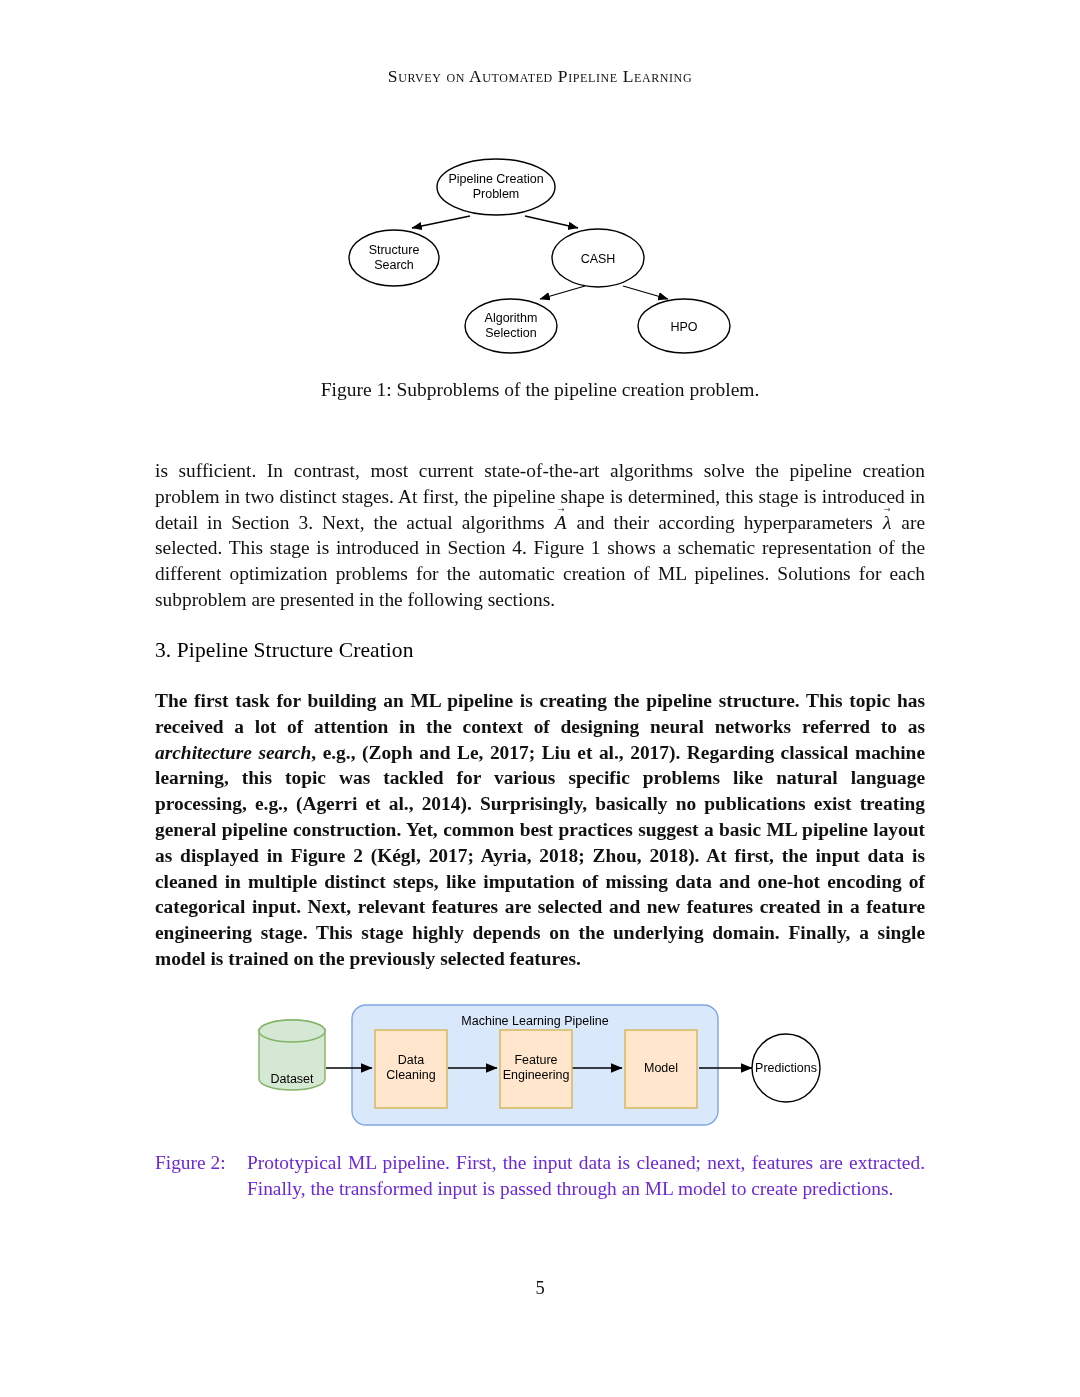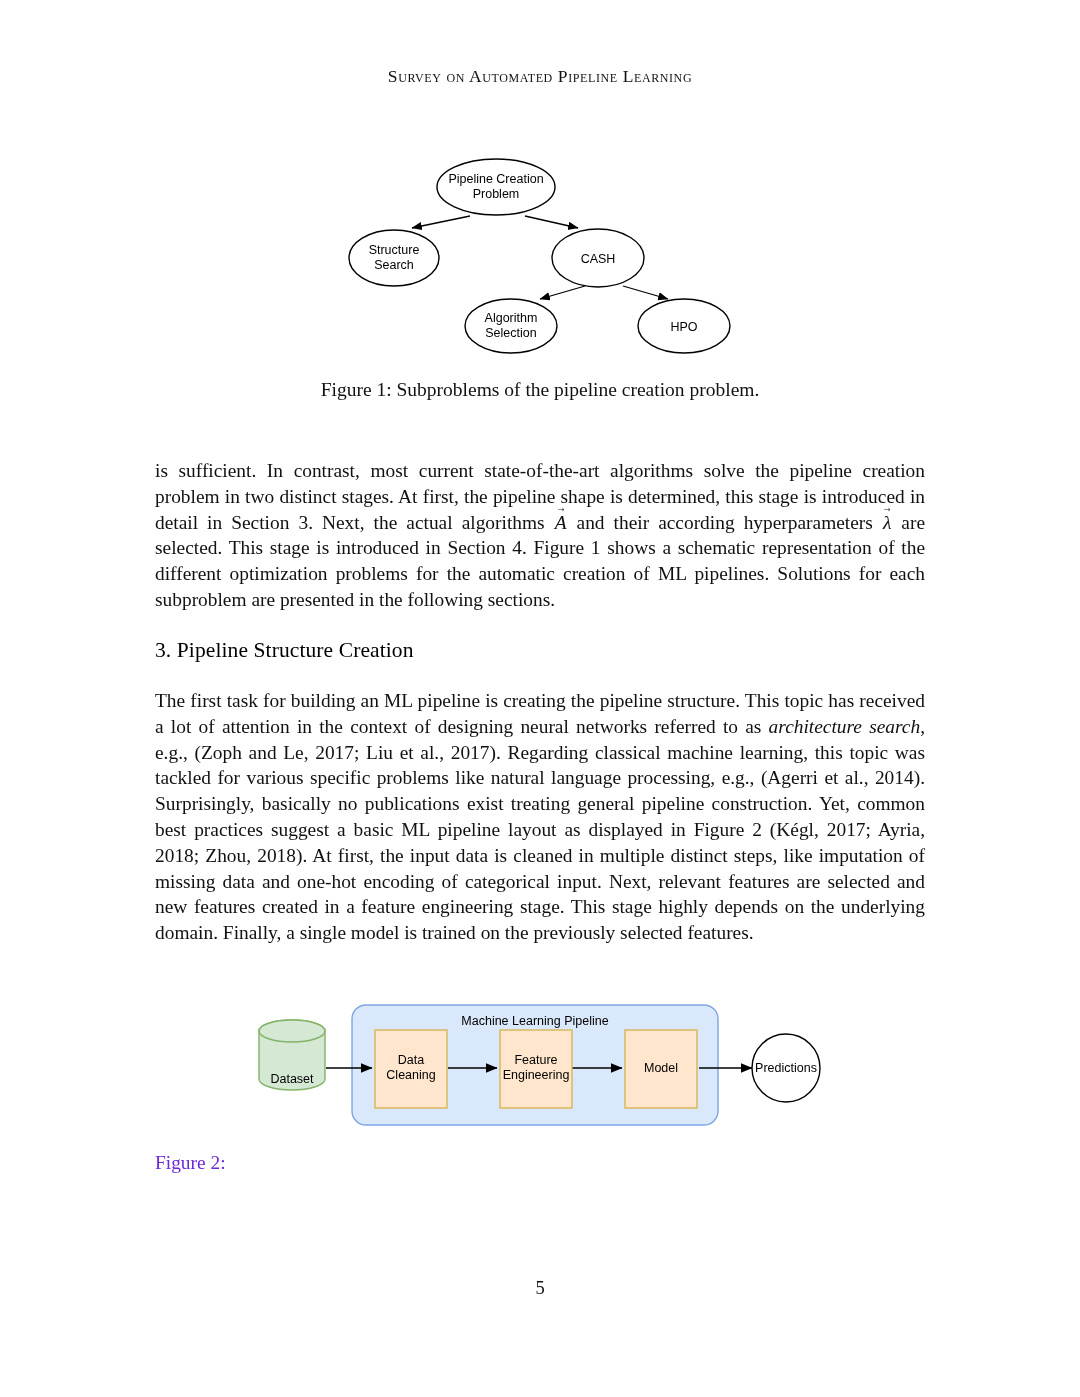--- a/index.html
+++ b/index.html
@@ -194,21 +194,21 @@
 </div>
 
 <div class="fig1-caption">Figure 1: Subproblems of the pipeline creation problem.</div>
 
 <div class="body-col para-1" style="top:458px;">
   <p class="para"><span>is sufficient. In contrast, most current state-of-the-art algorithms solve the pipeline creation problem in two distinct stages. At first, the pipeline shape is determined, this stage is introduced in detail in Section 3. Next, the actual algorithms </span><span class="vec">A</span><span> and their according hyperparameters </span><span class="vec">λ</span><span> are selected. This stage is introduced in Section 4. Figure 1 shows a schematic representation of the different optimization problems for the automatic creation of ML pipelines. Solutions for each subproblem are presented in the following sections.</span></p>
 </div>
 
 <h2 class="section-head">3.  Pipeline Structure Creation</h2>
 
-<div class="body-col para-2" style="top:688px;">
+<div class="body-col para-2" style="top:688px;font-weight:bold;">
   <p class="para"><span>The first task for building an ML pipeline is creating the pipeline structure. This topic has received a lot of attention in the context of designing neural networks referred to as </span><i class="ital">architecture search</i><span>, e.g., (Zoph and Le, 2017; Liu et al., 2017). Regarding classical machine learning, this topic was tackled for various specific problems like natural language processing, e.g., (Agerri et al., 2014). Surprisingly, basically no publications exist treating general pipeline construction. Yet, common best practices suggest a basic ML pipeline layout as displayed in Figure 2 (Kégl, 2017; Ayria, 2018; Zhou, 2018). At first, the input data is cleaned in multiple distinct steps, like imputation of missing data and one-hot encoding of categorical input. Next, relevant features are selected and new features created in a feature engineering stage. This stage highly depends on the underlying domain. Finally, a single model is trained on the previously selected features.</span></p>
 </div>
 
 <div class="figure2">
   <svg width="1080" height="155" viewBox="0 0 1080 155" xmlns="http://www.w3.org/2000/svg">
     <defs>
       <marker id="arrowF2" markerWidth="9" markerHeight="9" refX="7.6" refY="3.2" orient="auto" markerUnits="strokeWidth">
         <path d="M0,0 L8,3.2 L0,6.4 z" fill="#000"></path>
       </marker>
     </defs>
@@ -250,15 +250,16 @@
 
     <g>
       <circle cx="786" cy="83" r="34" fill="#ffffff" stroke="#000" stroke-width="1.4"></circle>
       <text class="diagram-label" x="786" y="87" text-anchor="middle" font-size="12.5">Predictions</text>
     </g>
   </svg>
 </div>
 
 <div class="fig2-caption">
   <span class="cap-label">Figure 2:</span>
+  <span class="cap-body">Prototypical ML pipeline. First, the input data is cleaned; next, features are extracted. Finally, the transformed input is passed through an ML model to create predictions.</span>
 </div>
 
 <div class="page-number">5</div>
 
 </body></html>

